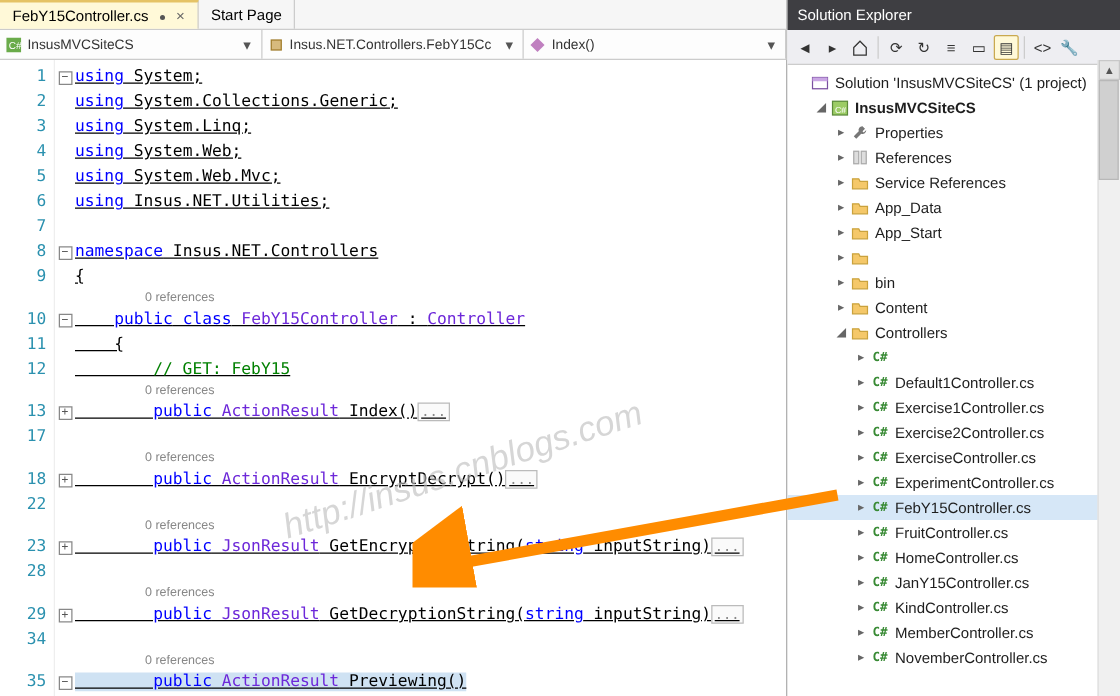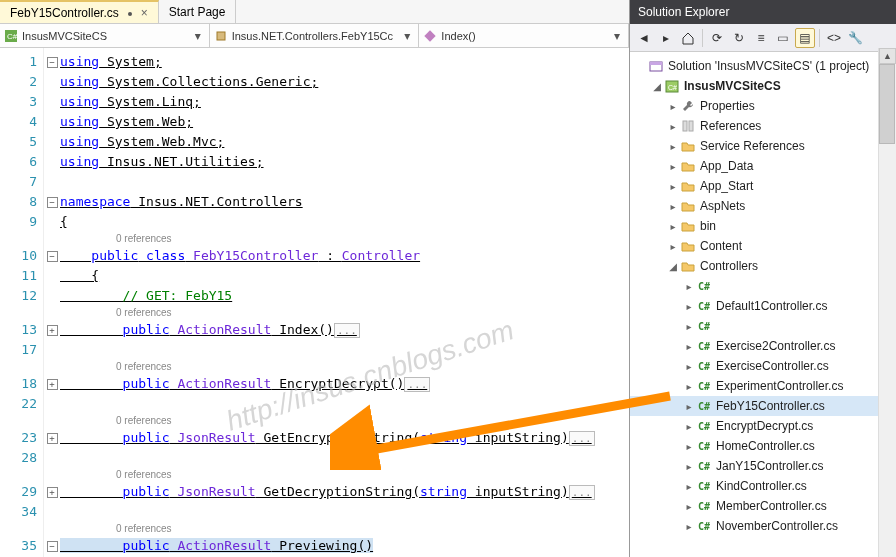--- a/index.html
+++ b/index.html
@@ -299,21 +299,20 @@
           </span>
           <span class="lbl">App_Start</span>
         </div>
         <div class="node" style="padding-left: 36px;">
           <span class="exp">▸</span>
           <span class="ico">
             <svg width="14" height="14">
               <path d="M1 4h5l1 2h6v6H1z" fill="#f5c869" stroke="#caa23d"></path>
             </svg>
           </span>
-          <span class="lbl">AspNets</span>
         </div>
         <div class="node" style="padding-left: 36px;">
           <span class="exp">▸</span>
           <span class="ico">
             <svg width="14" height="14">
               <path d="M1 4h5l1 2h6v6H1z" fill="#f5c869" stroke="#caa23d"></path>
             </svg>
           </span>
           <span class="lbl">bin</span>
         </div>
@@ -346,20 +345,21 @@
           <span class="ico">
             <span class="cs-badge">C#</span>
           </span>
           <span class="lbl">Default1Controller.cs</span>
         </div>
         <div class="node" style="padding-left: 52px;">
           <span class="exp">▸</span>
           <span class="ico">
             <span class="cs-badge">C#</span>
           </span>
+          <span class="lbl">Exercise1Controller.cs</span>
         </div>
         <div class="node" style="padding-left: 52px;">
           <span class="exp">▸</span>
           <span class="ico">
             <span class="cs-badge">C#</span>
           </span>
           <span class="lbl">Exercise2Controller.cs</span>
         </div>
         <div class="node" style="padding-left: 52px;">
           <span class="exp">▸</span>
@@ -380,21 +380,21 @@
           <span class="ico">
             <span class="cs-badge">C#</span>
           </span>
           <span class="lbl">FebY15Controller.cs</span>
         </div>
         <div class="node" style="padding-left: 52px;">
           <span class="exp">▸</span>
           <span class="ico">
             <span class="cs-badge">C#</span>
           </span>
-          <span class="lbl">EncryptDecrypt.cs</span>
+          <span class="lbl">FruitController.cs</span>
         </div>
         <div class="node" style="padding-left: 52px;">
           <span class="exp">▸</span>
           <span class="ico">
             <span class="cs-badge">C#</span>
           </span>
           <span class="lbl">HomeController.cs</span>
         </div>
         <div class="node" style="padding-left: 52px;">
           <span class="exp">▸</span>

